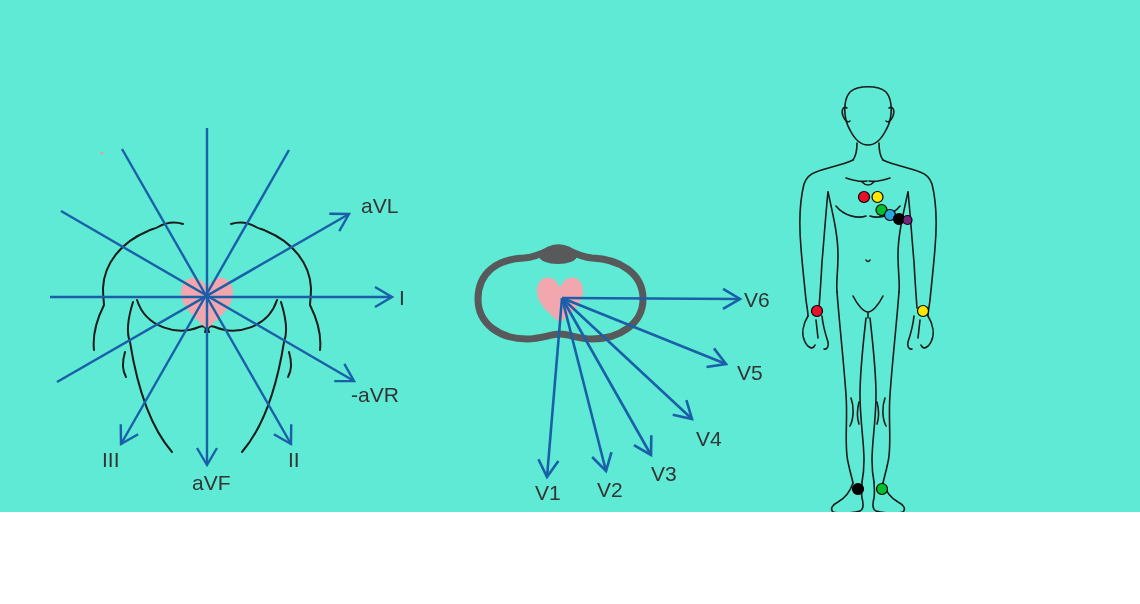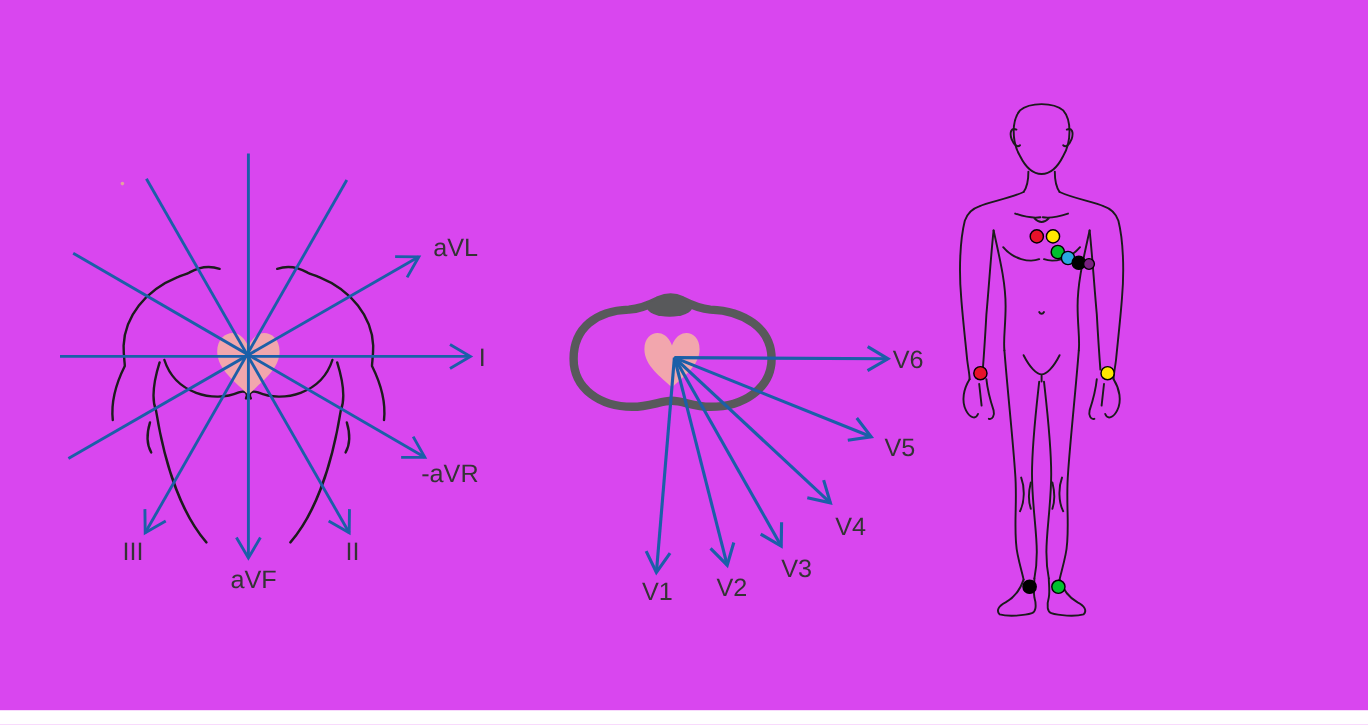--- a/index.html
+++ b/index.html
@@ -1,16 +1,16 @@
 <!DOCTYPE html>
 <html><head>
 <meta charset="utf-8">
 <style>
   html,body{margin:0;padding:0;background:#ffffff;}
-  .canvas{position:relative;width:1140px;height:592px;background:#d946ef;overflow:hidden;
+  .canvas{position:relative;width:1140px;height:512px;background:#5eead4;overflow:hidden;
           font-family:"Liberation Sans",sans-serif;}
   .panel{position:absolute;}
   svg text{font-family:"Liberation Sans",sans-serif;fill:#343434;}
   .lead-label{font-size:21px;}
   .thin-outline{fill:none;stroke:#1c1c1c;stroke-width:2;stroke-linecap:round;stroke-linejoin:round;}
   .body-outline{fill:none;stroke:#1b1b1b;stroke-width:1.6;stroke-linecap:round;stroke-linejoin:round;}
   .axis-line{fill:none;stroke:#1b5fa8;stroke-width:2.4;}
   .v-line{fill:none;stroke:#1b5fa8;stroke-width:2.6;}
   .chest-shell{fill:none;stroke:#58595b;stroke-width:7;stroke-linejoin:round;}
   .electrode{stroke:#000000;stroke-width:1.2;}

